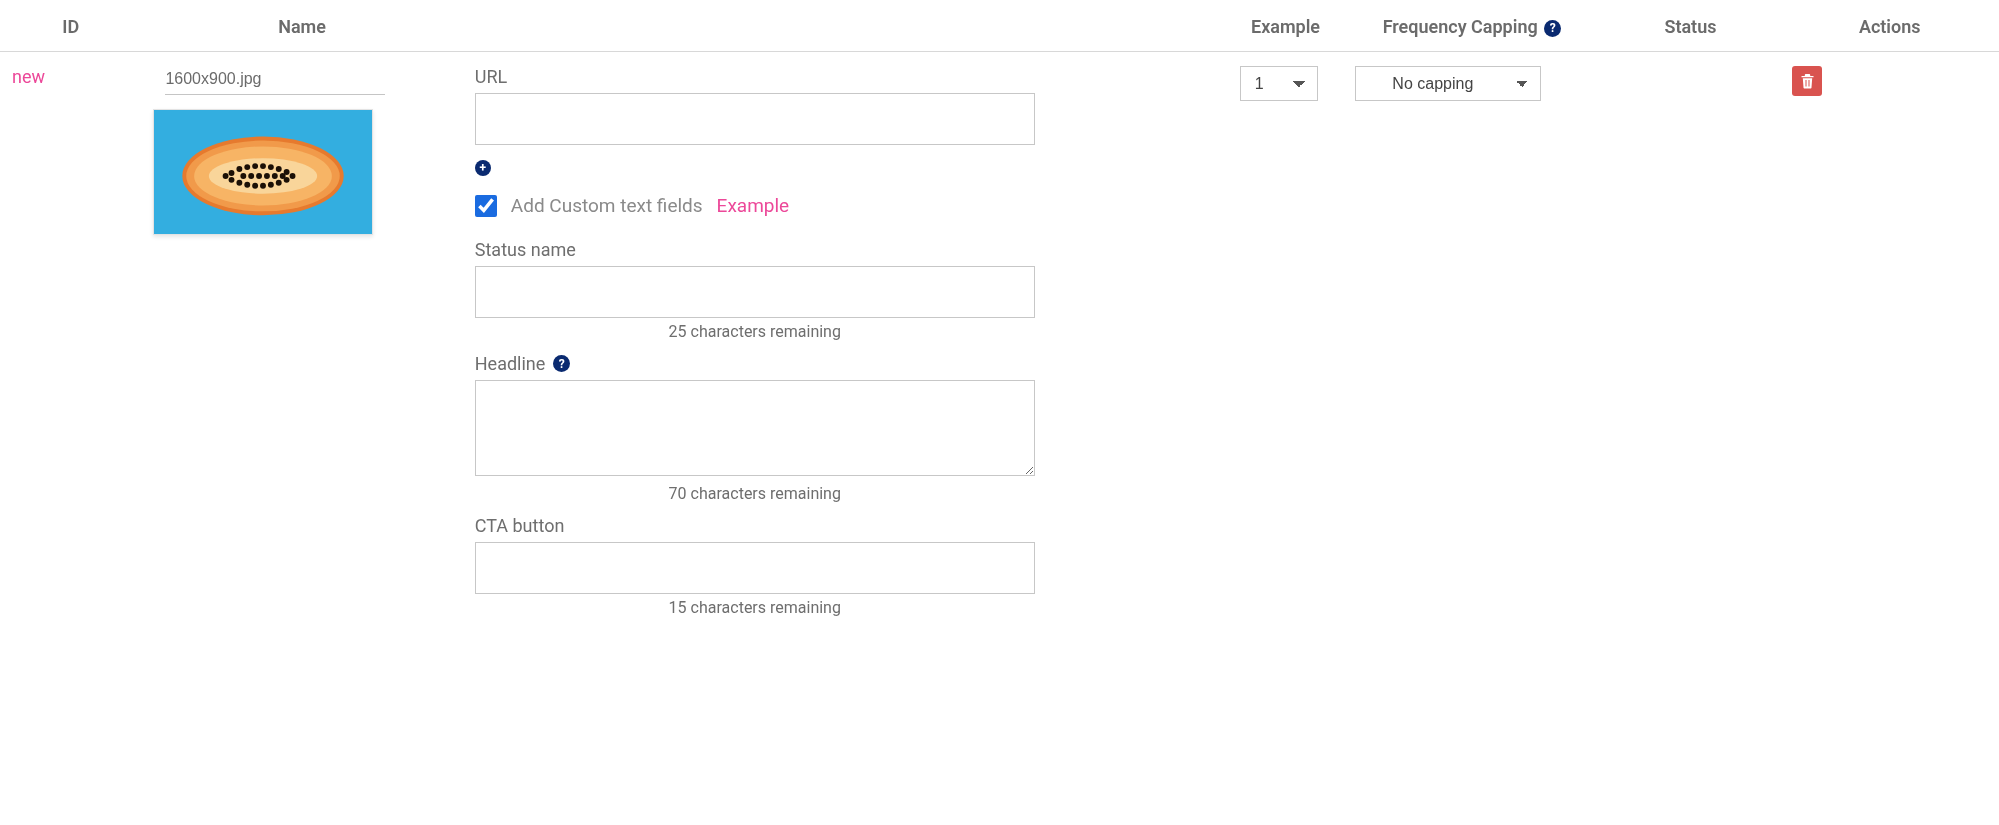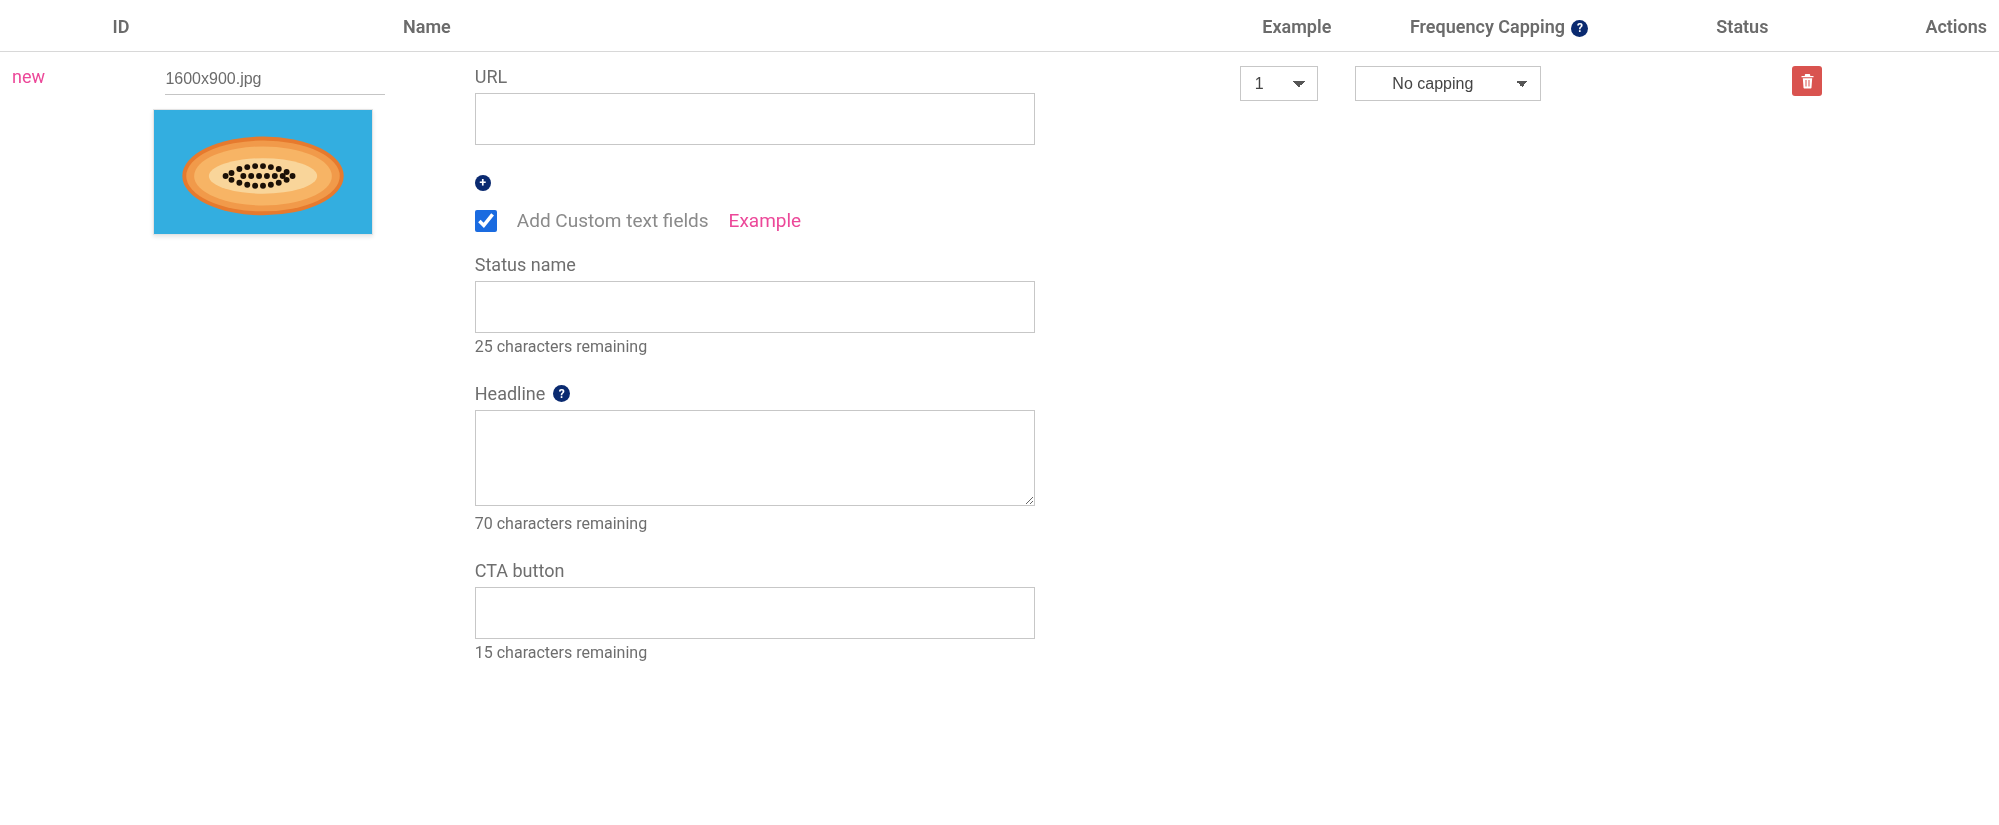--- a/index.html
+++ b/index.html
@@ -9,21 +9,21 @@
       color: #333;
       background: #fff;
       padding: 0;
     }
     table.main {
       width: 100%;
       border-collapse: collapse;
       table-layout: fixed;
     }
     thead th {
-      text-align: right;
+      text-align: center;
       font-weight: 600;
       color: #6b6b6b;
       font-size: 18px;
       padding: 16px 12px 14px 12px;
       border-bottom: 1px solid #d8d8d8;
       white-space: nowrap;
     }
     tbody td {
       vertical-align: top;
       padding: 14px 12px;
@@ -68,44 +68,44 @@
       border: 1px solid #c7c7c7;
       font-size: 16px;
       padding: 10px 12px;
       outline: none;
       background: #fff;
       resize: both;
     }
     .text-input { height: 52px; }
     .text-area { height: 96px; resize: vertical; }
     .remaining {
-      text-align: left;
+      text-align: center;
       color: #6e6e6e;
       font-size: 16px;
       margin-top: 4px;
     }
-    .field-block { margin-bottom: 27px; }
+    .field-block { margin-bottom: 12px; }
     .add-url-row { margin: 10px 0 18px 0; }
     .add-url-icon {
       display: inline-flex;
       width: 16px; height: 16px;
       border-radius: 50%;
       background: #0a2a70;
       color: #fff;
       align-items: center;
       justify-content: center;
       font-size: 12px;
       font-weight: bold;
       line-height: 1;
       cursor: pointer;
     }
     .custom-row {
       display: flex;
       align-items: flex-end;
-      gap: 20px;
+      gap: 14px;
       margin-bottom: 22px;
       font-size: 19px;
     }
     .custom-check {
       width: 22px; height: 22px;
       accent-color: #1a6be0;
       cursor: pointer;
     }
     .custom-label { color: #8a8a8a; }
     .example-link { color: #ec4899; cursor: pointer; }

